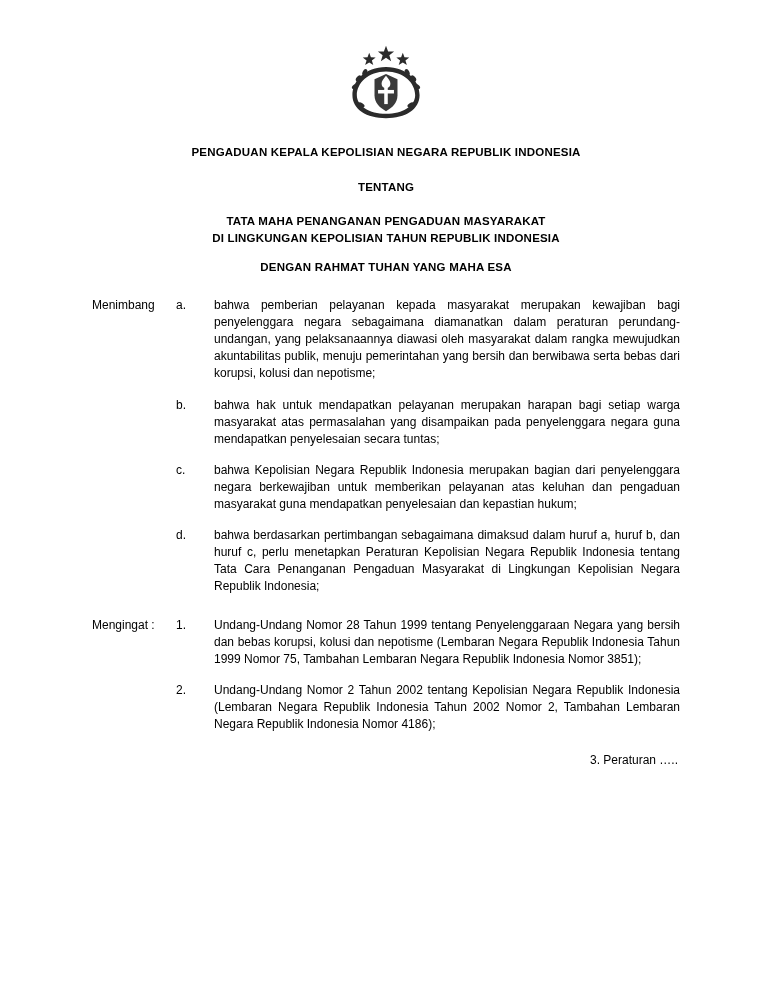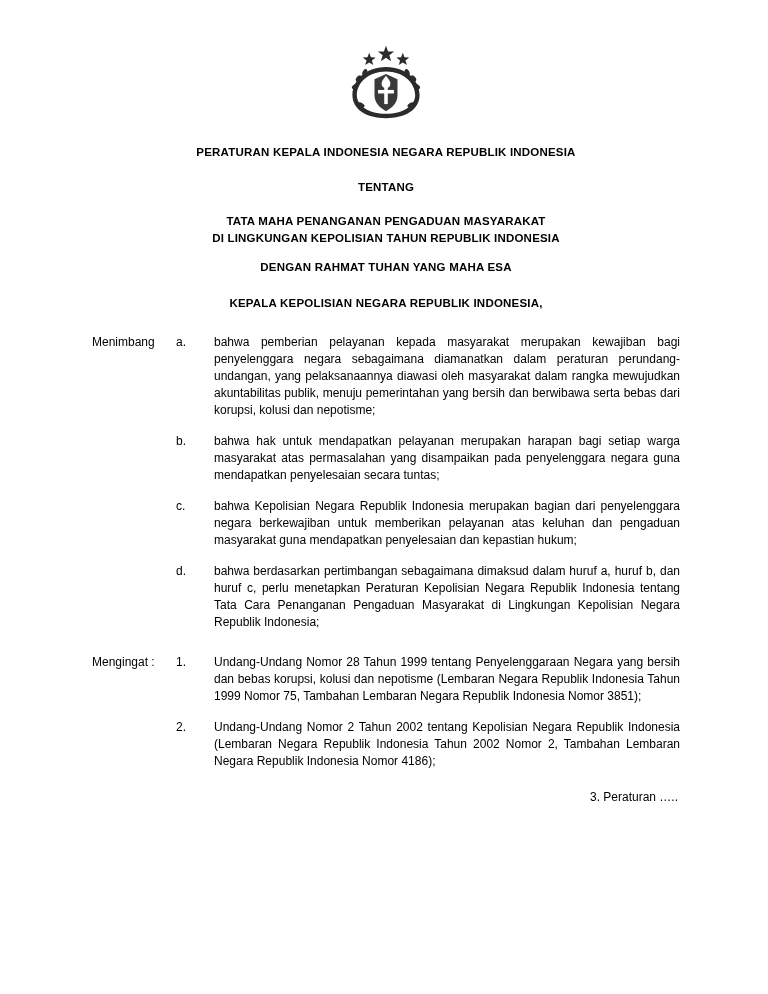--- a/index.html
+++ b/index.html
@@ -107,26 +107,25 @@
 
           <path d="M50,34 L63,40 L63,58 C63,67 57,72 50,76 C43,72 37,67 37,58 L37,40 Z" fill="#3a3a3a"></path>
           <rect x="48" y="42" width="4" height="26" fill="#ffffff"></rect>
           <rect x="41" y="52" width="18" height="4" fill="#ffffff"></rect>
           <path d="M50,36 C47,40 45,42 45,45 C45,48 47,50 50,50 C53,50 55,48 55,45 C55,42 53,40 50,36 Z" fill="#ffffff"></path>
         </g>
       </svg>
     </span>
   </div>
 
-  <div class="heading">PERATURAN KEPALA INDONESIA NEGARA REPUBLIK INDONESIA</div>
+  <div class="heading">PENGADUAN KEPALA KEPOLISIAN NEGARA REPUBLIK INDONESIA</div>
   <div class="heading h-gap-2">TENTANG</div>
   <div class="heading h-gap-3">TATA MAHA PENANGANAN PENGADUAN MASYARAKAT</div>
   <div class="heading">DI LINGKUNGAN KEPOLISIAN TAHUN REPUBLIK INDONESIA</div>
   <div class="heading h-gap-4">DENGAN RAHMAT TUHAN YANG MAHA ESA</div>
-  <div class="heading h-gap-5">KEPALA KEPOLISIAN NEGARA REPUBLIK INDONESIA,</div>
 
   <div class="block">
     <div class="label">Menimbang</div>
     <div class="marker">a.</div>
     <div class="body-text">bahwa pemberian pelayanan kepada masyarakat merupakan kewajiban bagi penyelenggara negara sebagaimana diamanatkan dalam peraturan perundang-undangan, yang pelaksanaannya diawasi oleh masyarakat dalam rangka mewujudkan akuntabilitas publik, menuju pemerintahan yang bersih dan berwibawa serta bebas dari korupsi, kolusi dan nepotisme;</div>
   </div>
 
   <div class="block sub">
     <div class="label"></div>
     <div class="marker">b.</div>

